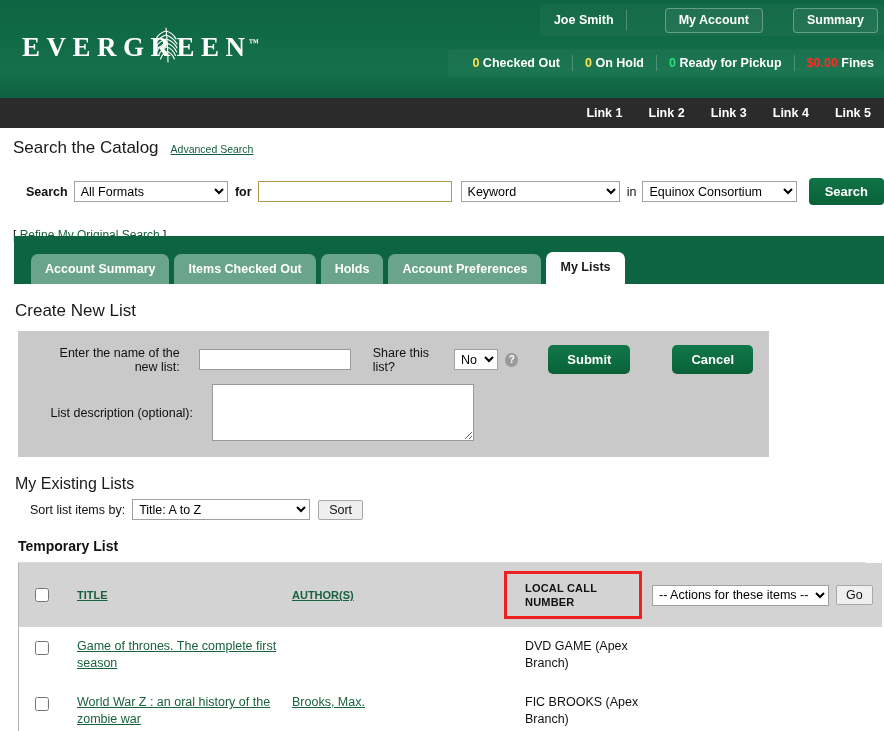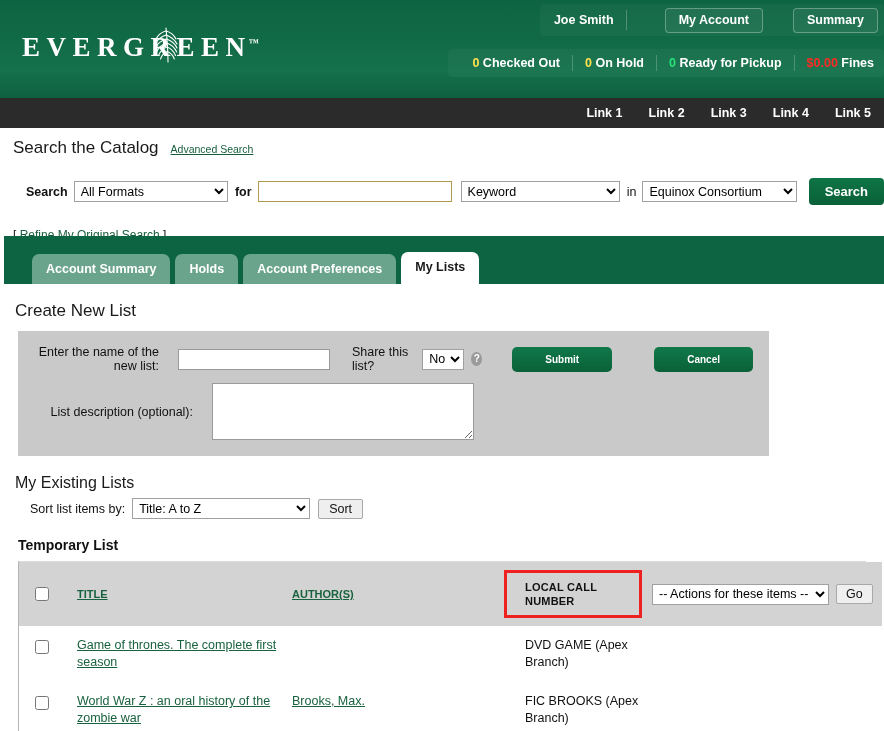--- a/index.html
+++ b/index.html
@@ -222,25 +222,25 @@
   .refine-row a {
     color: #165c3c;
     text-decoration: underline;
     cursor: pointer;
   }
 
   
   .tabstrip {
     background: #0d6442;
     height: 48px;
-    margin: 0 0 0 4px;
+    margin: 0 0 0 14px;
     position: relative;
     display: flex;
     align-items: flex-end;
-    padding-left: 28px;
+    padding-left: 17px;
     box-sizing: border-box;
   }
   .tab {
     background: #6aa48c;
     color: #ffffff;
     font-size: 12.5px;
     font-weight: bold;
     border-radius: 7px 7px 0 0;
     padding: 8px 14px 7px 14px;
     margin-right: 5px;
@@ -322,24 +322,24 @@
     text-align: center;
     line-height: 14px;
     margin-left: 7px;
     cursor: pointer;
     font-family: "Liberation Sans", sans-serif;
   }
   .btn-green {
     background: linear-gradient(to bottom, #10784a 0%, #0a6138 100%);
     color: #ffffff;
     font-weight: bold;
-    font-size: 10px;
+    font-size: 13px;
     border: none;
     border-radius: 5px;
-    padding: 7px 33px;
+    padding: 7px 19px;
     cursor: pointer;
     font-family: "Liberation Sans", sans-serif;
   }
   .btn-submit { margin-left: 30px; }
   .btn-cancel { margin-left: 42px; }
   .desc-area {
     width: 262px;
     height: 57px;
     border: 1px solid #9a9a9a;
     background: #ffffff;
@@ -539,20 +539,21 @@
     </select>
 
     <button class="btn-search">Search</button>
   </div>
 
   <div class="refine-row"><span>[</span> <a>Refine My Original Search</a> <span>]</span></div>
 </div>
 
 <div class="tabstrip">
   <div class="tab">Account Summary</div>
+  <div class="tab">Items Checked Out</div>
   <div class="tab">Holds</div>
   <div class="tab">Account Preferences</div>
   <div class="tab active">My Lists</div>
 </div>
 
 <div class="content">
 
   <h2 class="sect">Create New List</h2>
 
   <div class="formbox">

